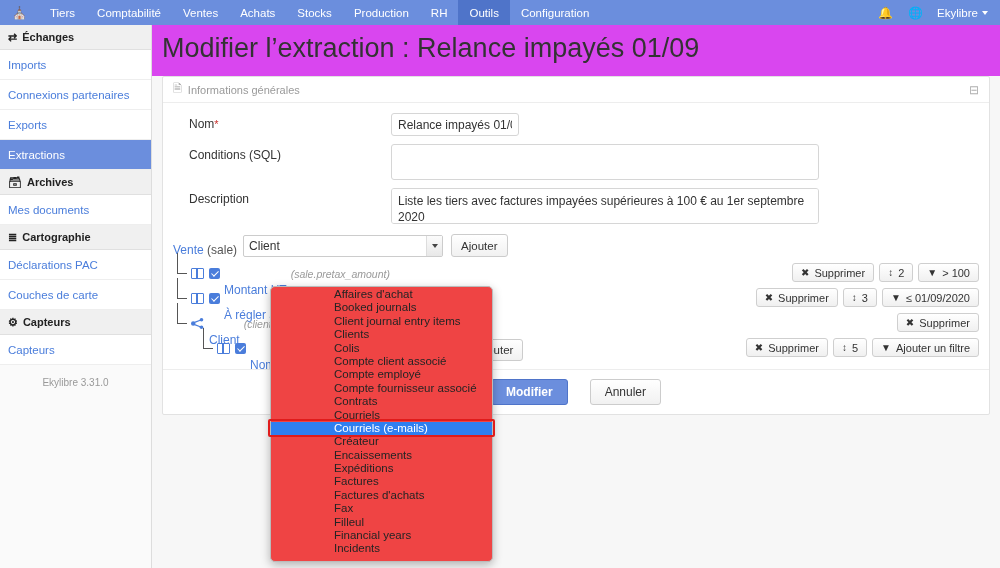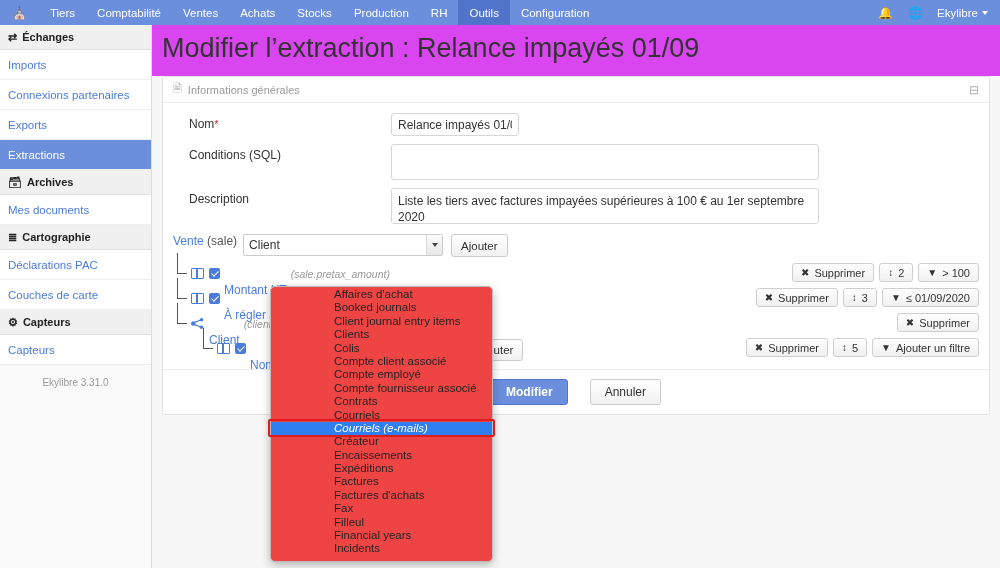--- a/index.html
+++ b/index.html
@@ -123,21 +123,21 @@
     background: #ffffff; font-family: "Liberation Sans", sans-serif;
     font-size: 12px; color: #333333;
     padding: 4px 6px; outline: none;
   }
   .inp-name { width: 128px; height: 23px; }
   .inp-sql { width: 428px; height: 36px; resize: none; }
   .inp-desc { width: 428px; height: 36px; resize: none; line-height: 1.35; }
 
   
   .vente-row {
-    display: flex; align-items: flex-start;
+    display: flex; align-items: flex-end;
     margin-top: 10px; margin-bottom: 4px;
   }
   .vente-label { font-size: 12px; margin-right: 6px; white-space: nowrap; }
   .vente-label .lnk { color: #4a7ddb; }
   .vente-label .muted { color: #555555; }
   .sel-wrap { position: relative; width: 200px; height: 22px; }
   .sel-wrap select {
     width: 200px; height: 22px;
     border: 1px solid #cccccc; border-radius: 2px;
     background: #ffffff; font-family: "Liberation Sans", sans-serif;
@@ -256,21 +256,21 @@
     z-index: 50;
     padding-top: 1px;
   }
   .dd-item {
     height: 13.4px; line-height: 13.4px;
     padding-left: 63px;
     font-size: 11.5px; color: #242424;
     white-space: nowrap; cursor: pointer;
   }
   .dd-item.selected {
-    background: #2f7ff0; color: #ffffff; font-style: italic;
+    background: #2f7ff0; color: #ffffff;
   }
   .dd-highlight-box {
     position: absolute;
     left: 268px; top: 419px;
     width: 227px; height: 18px;
     border: 2px solid #e01b1b;
     border-radius: 2px;
     z-index: 60;
     pointer-events: none;
   }

